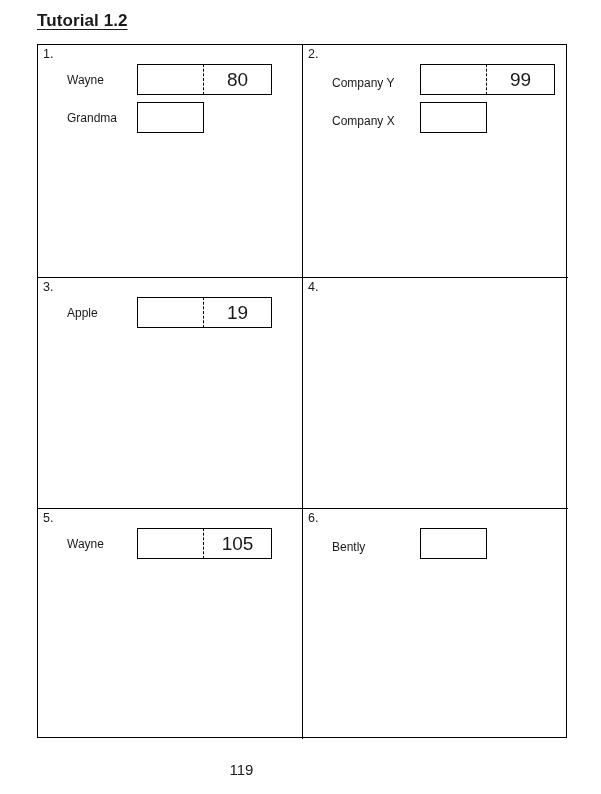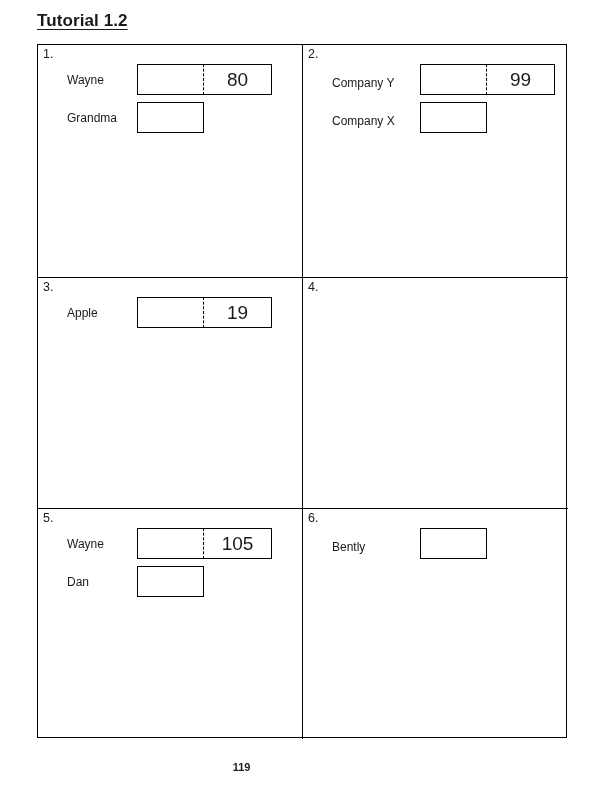--- a/index.html
+++ b/index.html
@@ -113,22 +113,22 @@
     width: 67px;
   }
 
   
   .page-number {
     position: absolute;
     left: 0;
     top: 761px;
     width: 483px;
     text-align: center;
-    font-size: 11px;
-    font-weight: bold;
+    font-size: 15px;
+    font-weight: normal;
   }
 </style>
 </head>
 <body>
 
 <div class="page-title">Tutorial 1.2</div>
 
 <div class="grid">
 
   <div class="cell">
@@ -189,26 +189,20 @@
   <div class="cell row-last">
     <div class="q-num">5.</div>
     <div class="bars">
       <div class="bar-row">
         <div class="bar-label w-narrow">Wayne</div>
         <div class="tape">
           <div class="seg seg-left"></div>
           <div class="seg seg-right">105</div>
         </div>
       </div>
-      <div class="bar-row">
-        <div class="bar-label w-narrow">Dan</div>
-        <div class="tape">
-          <div class="seg seg-short"></div>
-        </div>
-      </div>
     </div>
   </div>
 
   <div class="cell col-right row-last">
     <div class="q-num">6.</div>
     <div class="bars">
       <div class="bar-row">
         <div class="bar-label w-wide">Bently</div>
         <div class="tape">
           <div class="seg seg-short"></div>

